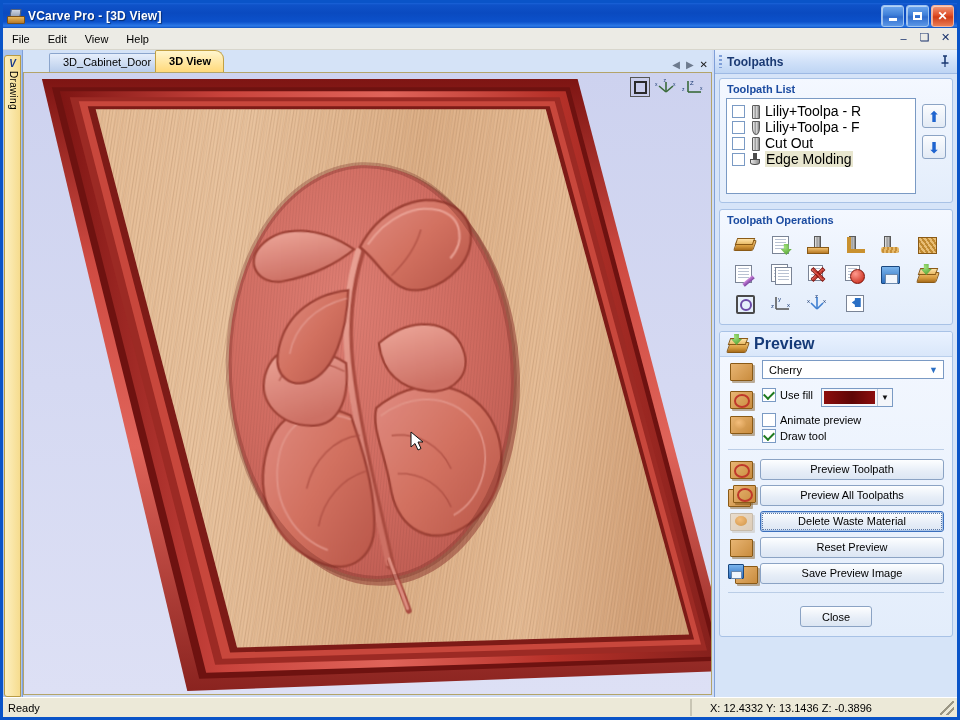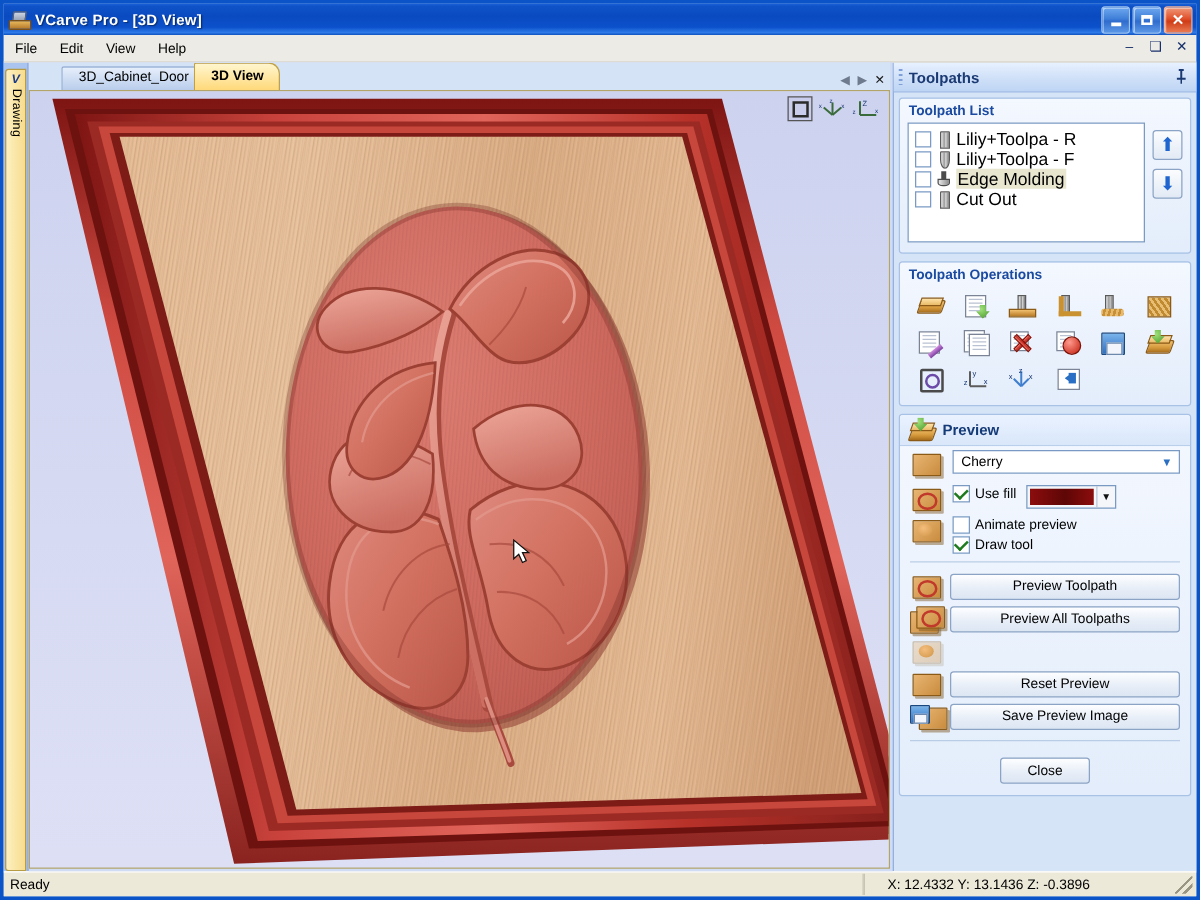--- a/index.html
+++ b/index.html
@@ -154,21 +154,21 @@
 
   .group{
     background:linear-gradient(to bottom,#f4f8ff,#e3edfb);
     border:1px solid #a8c2e6;border-radius:3px;
     margin-bottom:6px;
   }
   .group > .ghdr{
     font-weight:bold;color:#1b4ba0;font-size:11px;
     padding:4px 7px 3px;
   }
-  .group.withicon > .ghdr{display:flex;align-items:center;gap:7px;font-size:12px;color:#153a78;
+  .group.withicon > .ghdr{display:flex;align-items:center;gap:7px;font-size:16px;color:#153a78;
     background:linear-gradient(to bottom,#eaf2ff,#d9e7fa);border-bottom:1px solid #b9cfec;border-radius:3px 3px 0 0;padding:3px 7px;}
 
   
   .tp-wrap{display:flex;padding:0 6px 8px;gap:6px;align-items:flex-start;}
   .tp-list{
     flex:1 1 auto;height:86px;background:#fff;
     border:1px solid #7a9ac4;
     padding:4px 3px;overflow:hidden;
   }
   .tp-row{display:flex;align-items:center;gap:4px;height:16px;padding-left:2px;}
@@ -537,33 +537,33 @@
                   </span>
                 <span class="nm">Liliy+Toolpa - R</span>
               </div>
               <div class="tp-row">
                 <span class="cb"></span>
                 <span class="tool">
                     <span class="bit-round"></span>
                   </span>
                 <span class="nm">Liliy+Toolpa - F</span>
               </div>
+              <div class="tp-row">
+                <span class="cb"></span>
+                <span class="tool">
+                    <span class="bit-flat"></span>
+                  </span>
+                <span class="nm">Cut Out</span>
+              </div>
               <div class="tp-row sel">
                 <span class="cb"></span>
                 <span class="tool">
                     <span class="bit-form"></span>
                   </span>
                 <span class="nm">Edge Molding</span>
-              </div>
-              <div class="tp-row">
-                <span class="cb"></span>
-                <span class="tool">
-                    <span class="bit-flat"></span>
-                  </span>
-                <span class="nm">Cut Out</span>
               </div>
             </div>
             <div class="tp-btns">
               <div class="arrbtn">
                   <span class="ar">⬆</span>
                 </div>
               <div class="arrbtn">
                   <span class="ar">⬇</span>
                 </div>
             </div>
@@ -778,20 +778,21 @@
                 <span class="pv-plate" style="left:5px;top:1px"></span>
               <span class="pv-ring" style="left:9px;top:4px;border-color:#c0392b"></span>
               </span>
             <span class="pbtn">Preview All Toolpaths</span>
           </div>
           <div class="btnrow">
             <span class="pv-thumb">
               <span class="pv-plate" style="opacity:.35"></span>
                 <span class="pv-ring fill" style="left:7px;top:6px"></span>
               </span>
+            <span class="pbtn focused">Delete Waste Material</span>
           </div>
           <div class="btnrow">
             <span class="pv-thumb">
               <span class="pv-plate"></span>
               </span>
             <span class="pbtn">Reset Preview</span>
           </div>
           <div class="btnrow">
             <span class="pv-thumb">
               <span class="pv-plate" style="left:7px;top:4px"></span>

